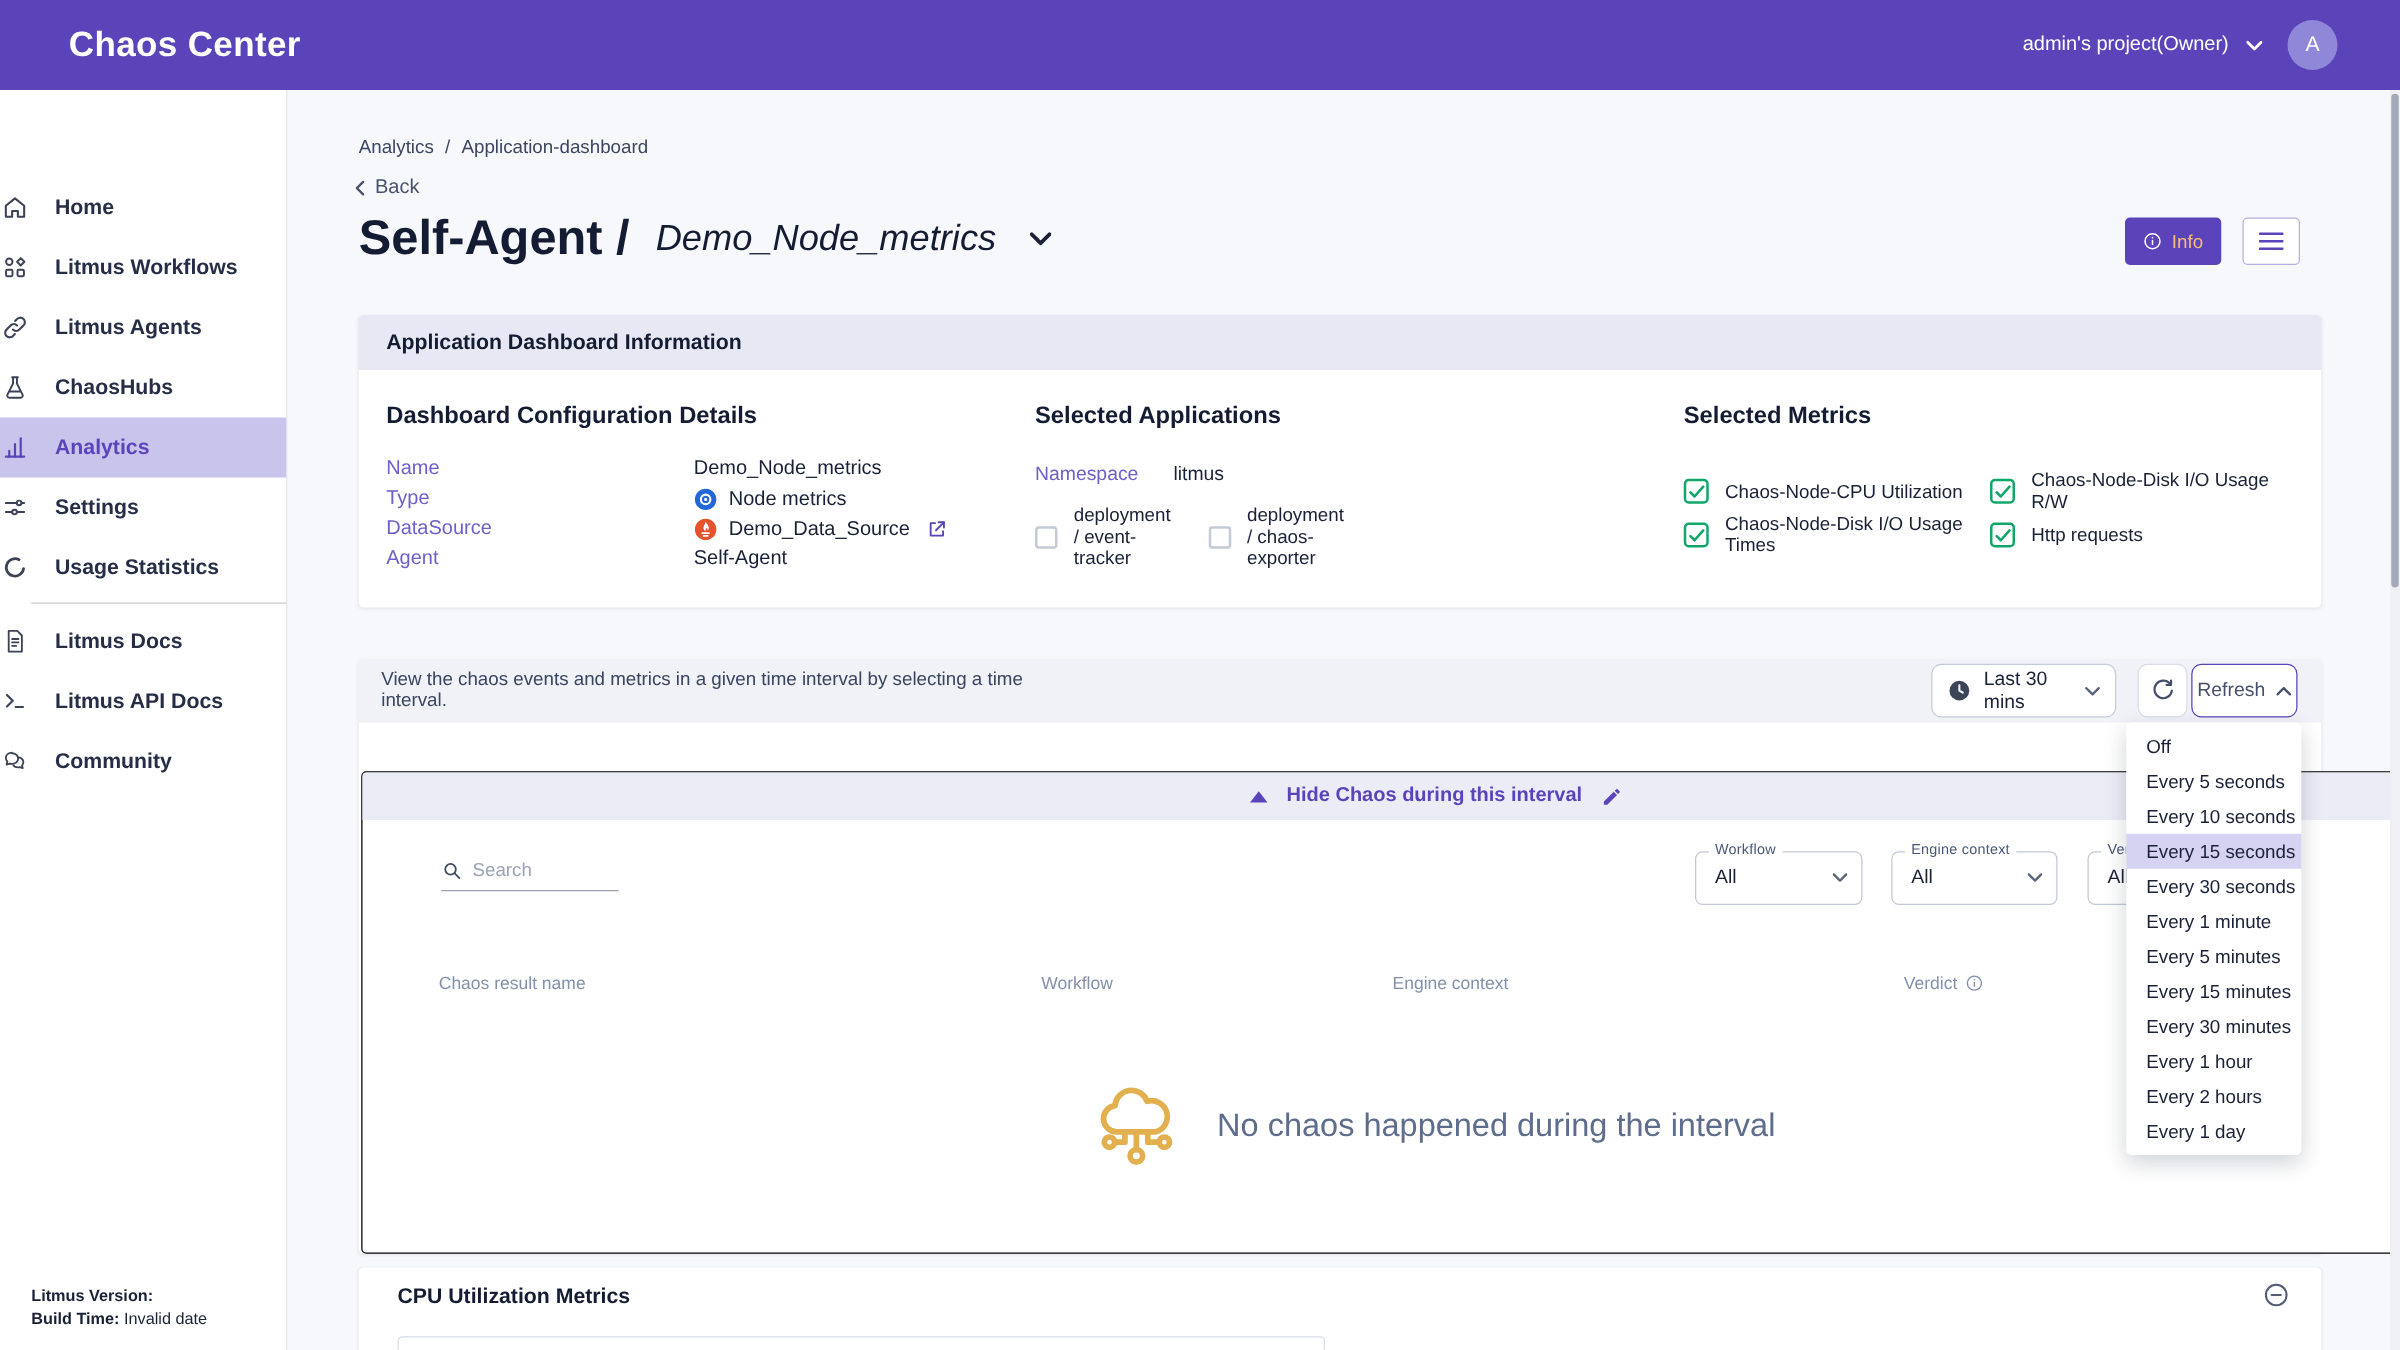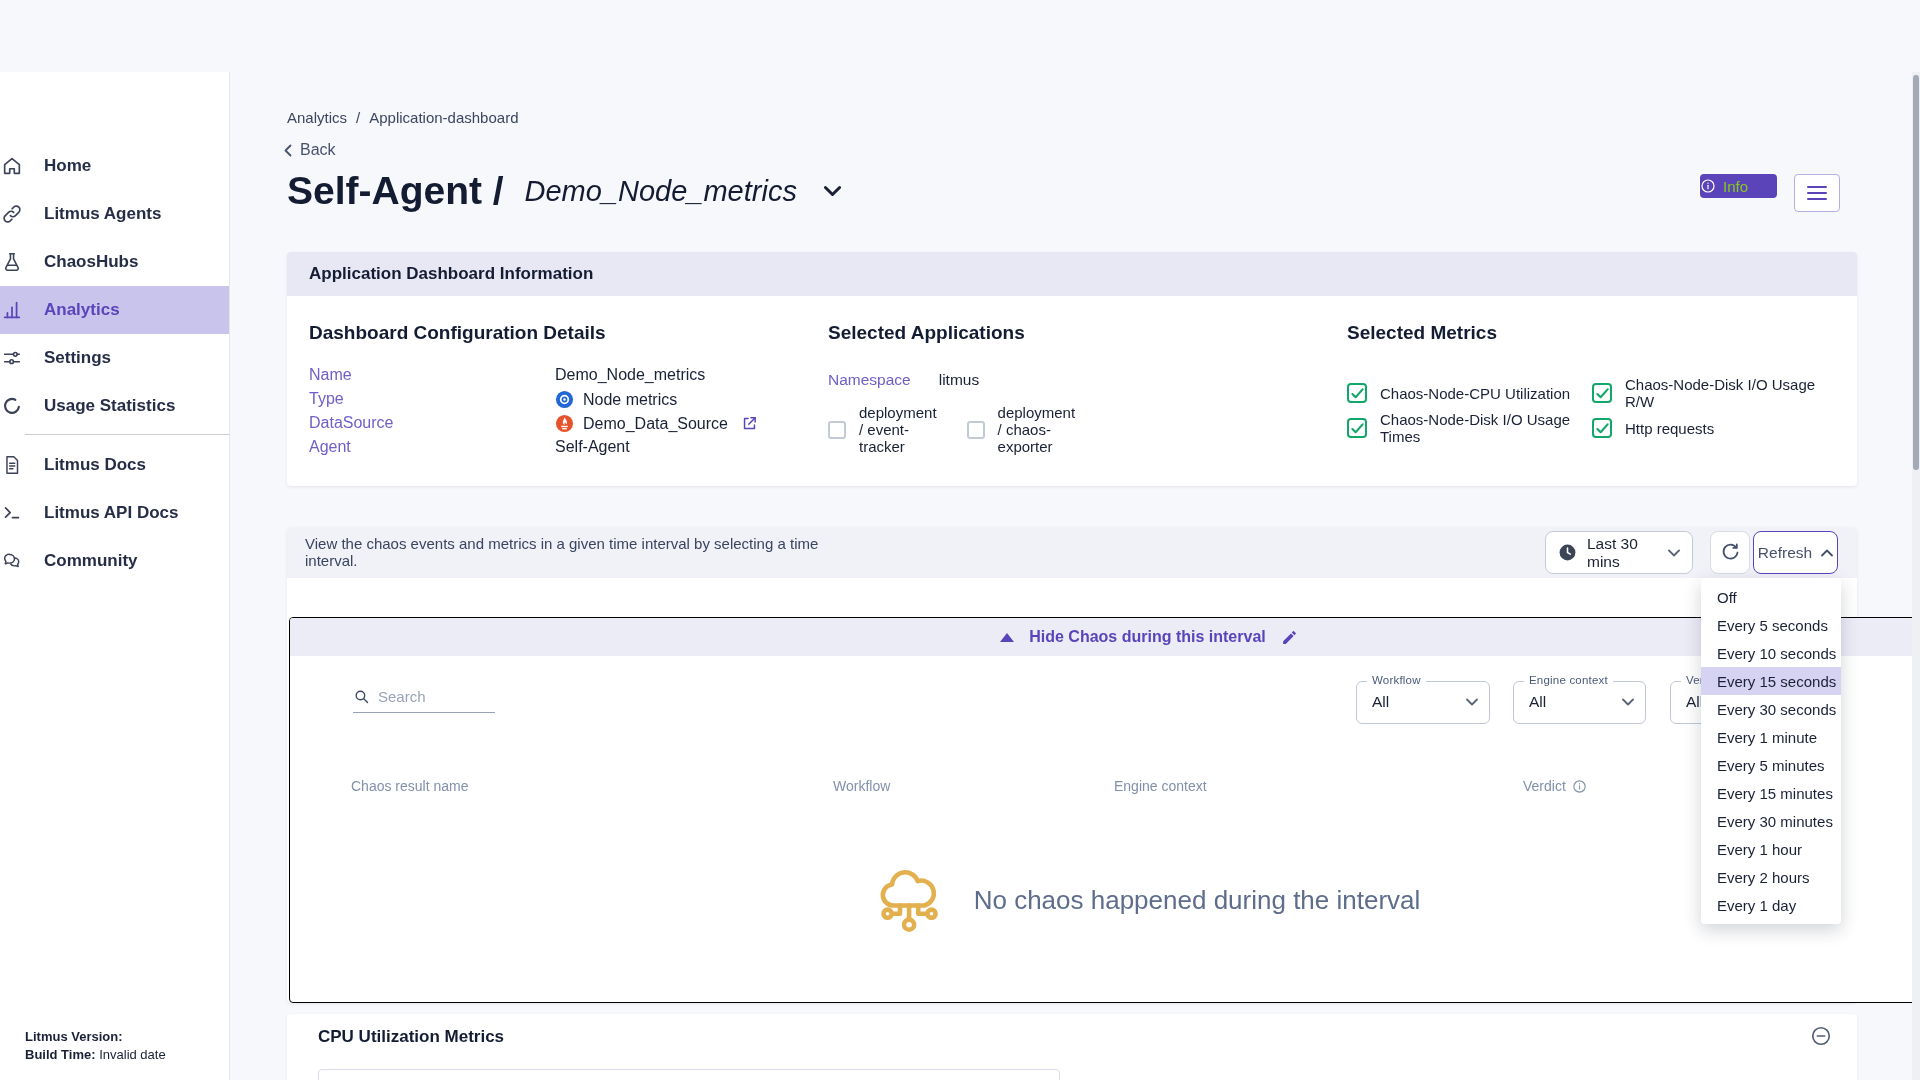--- a/index.html
+++ b/index.html
@@ -29,21 +29,21 @@
   .side-version b{font-weight:700}
 
   
   .breadcrumb{position:absolute;left:287px;top:109px;display:flex;gap:9px;font-size:15px;color:#3C4660}
   .breadcrumb a{color:#3C4660;text-decoration:none;cursor:pointer}
   .back-link{position:absolute;left:284px;top:141px;display:flex;align-items:center;gap:8px;font-size:16px;color:#47526D;cursor:pointer}
   .title-row{position:absolute;left:287px;top:168px;height:46px;display:flex;align-items:center;gap:10px}
   .title-agent{font-size:39px;font-weight:700;color:#141C33;white-space:pre}
   .title-dash{font-size:29px;font-style:italic;font-weight:500;color:#141C33}
   .title-caret{margin-left:17px;display:flex;cursor:pointer;color:#1A2136}
-  .info-btn{position:absolute;left:1700px;top:174px;width:77px;height:24px;background:#5B44BA;border-radius:4px;color:#84cc16;font-size:15px;display:flex;align-items:center;justify-content:flex-start;gap:7px;cursor:pointer;border:none}
+  .info-btn{position:absolute;left:1700px;top:174px;width:77px;height:38px;background:#5B44BA;border-radius:4px;color:#fdba74;font-size:15px;display:flex;align-items:center;justify-content:center;gap:7px;cursor:pointer;border:none}
   .burger-btn{position:absolute;left:1794px;top:174px;width:46px;height:38px;background:#fff;border:1px solid #B7AFE3;border-radius:4px;display:flex;align-items:center;justify-content:center;cursor:pointer}
 
   
   .panel{position:absolute;background:#fff;border-radius:4px;box-shadow:0 1px 3px rgba(22,28,60,.09)}
 
   
   .panel1{left:287px;top:252px;width:1570px;height:234px}
   .panel1-header{height:44px;background:#E8E8F4;border-radius:4px 4px 0 0;display:flex;align-items:center;padding-left:22px;font-size:17px;font-weight:700;color:#141C33}
   .col-title{position:absolute;font-size:19px;font-weight:700;color:#141C33;top:70px}
   .config-rows{position:absolute;left:22px;top:114px}
@@ -117,30 +117,55 @@
   .scroll-track{position:absolute;left:1912px;top:72px;width:8px;height:1008px;background:#EFF0F4}
   .scroll-thumb{position:absolute;left:1px;top:3px;width:6px;height:395px;background:#A4A9B8;border-radius:3px;cursor:pointer}
 
   .chev{display:inline-flex}
 </style>
 </head>
 <body>
 
 <div id="app">
 
+  <header class="topbar">
+    <div class="brand">Chaos Center</div>
+    <div class="topbar-right">
+      <div class="project-selector">
+        <span>admin's project(Owner)</span>
+        <span class="chev">
+          <svg width="13" height="9" viewBox="0 0 12 8">
+              <path d="M1 1.5 6 6.5 11 1.5" stroke="#fff" stroke-width="2" fill="none" stroke-linecap="round" stroke-linejoin="round"></path>
+            </svg>
+        </span>
+      </div>
+      <div class="avatar">A</div>
+    </div>
+  </header>
 
   <aside class="sidebar">
     <nav class="nav primary">
       <a class="nav-item">
         <span class="nav-icon">
             <svg viewBox="0 0 24 24" fill="none" stroke="currentColor" stroke-width="1.8">
               <path d="M4 10.5 12 4l8 6.5V20h-5.5v-5h-5v5H4z" stroke-linejoin="round"></path>
             </svg>
           </span>
         <span class="nav-label">Home</span>
+      </a>
+      <a class="nav-item">
+        <span class="nav-icon">
+            <svg viewBox="0 0 24 24" fill="none" stroke="currentColor" stroke-width="1.7">
+              <circle cx="7" cy="7" r="2.8"></circle>
+              <path d="M17 3.8 20.2 7 17 10.2 13.8 7z" stroke-linejoin="round"></path>
+              <rect x="4.2" y="14" width="5.6" height="5.6" rx="1"></rect>
+              <rect x="14.2" y="14" width="5.6" height="5.6" rx="1"></rect>
+            </svg>
+          </span>
+        <span class="nav-label">Litmus Workflows</span>
       </a>
       <a class="nav-item">
         <span class="nav-icon">
             <svg viewBox="0 0 24 24" fill="none" stroke="currentColor" stroke-width="1.8" stroke-linecap="round">
               <path d="M10.2 13.8a4 4 0 0 0 5.6 0l3.2-3.2a4 4 0 1 0-5.6-5.6l-1.3 1.3"></path>
               <path d="M13.8 10.2a4 4 0 0 0-5.6 0L5 13.4A4 4 0 1 0 10.6 19l1.3-1.3"></path>
             </svg>
           </span>
         <span class="nav-label">Litmus Agents</span>
       </a>

